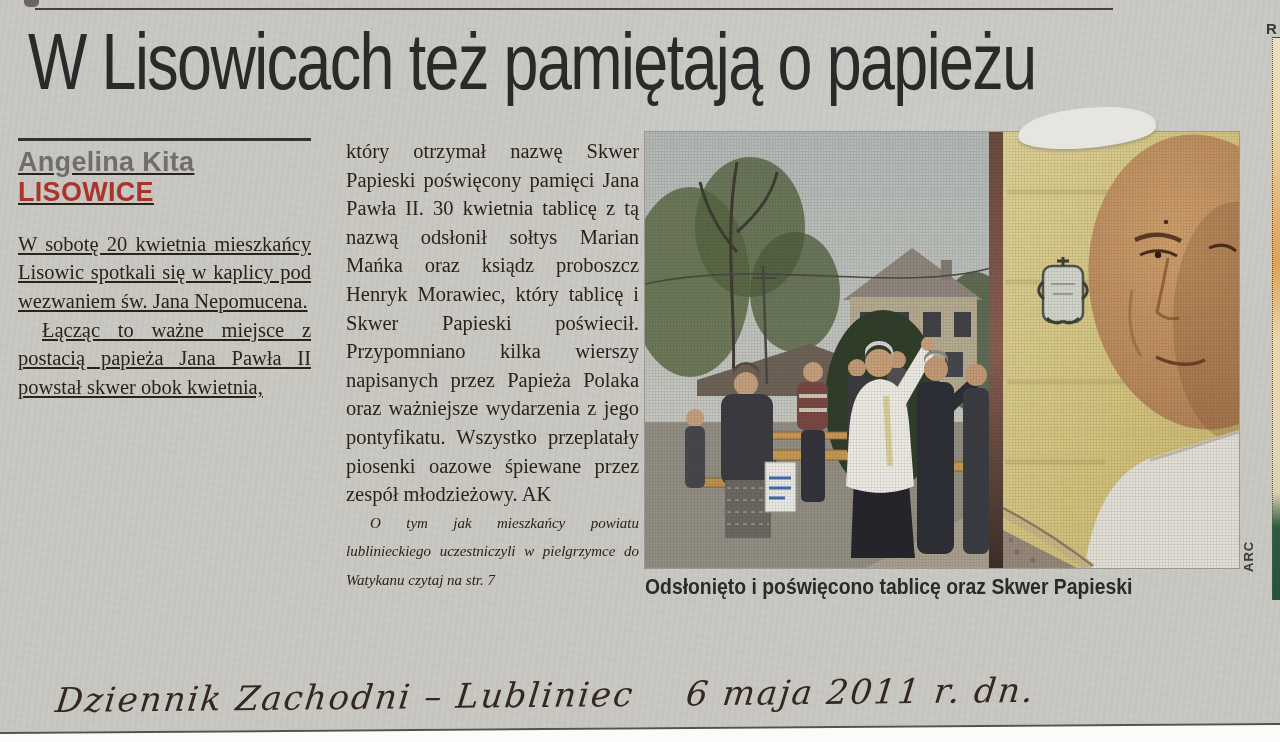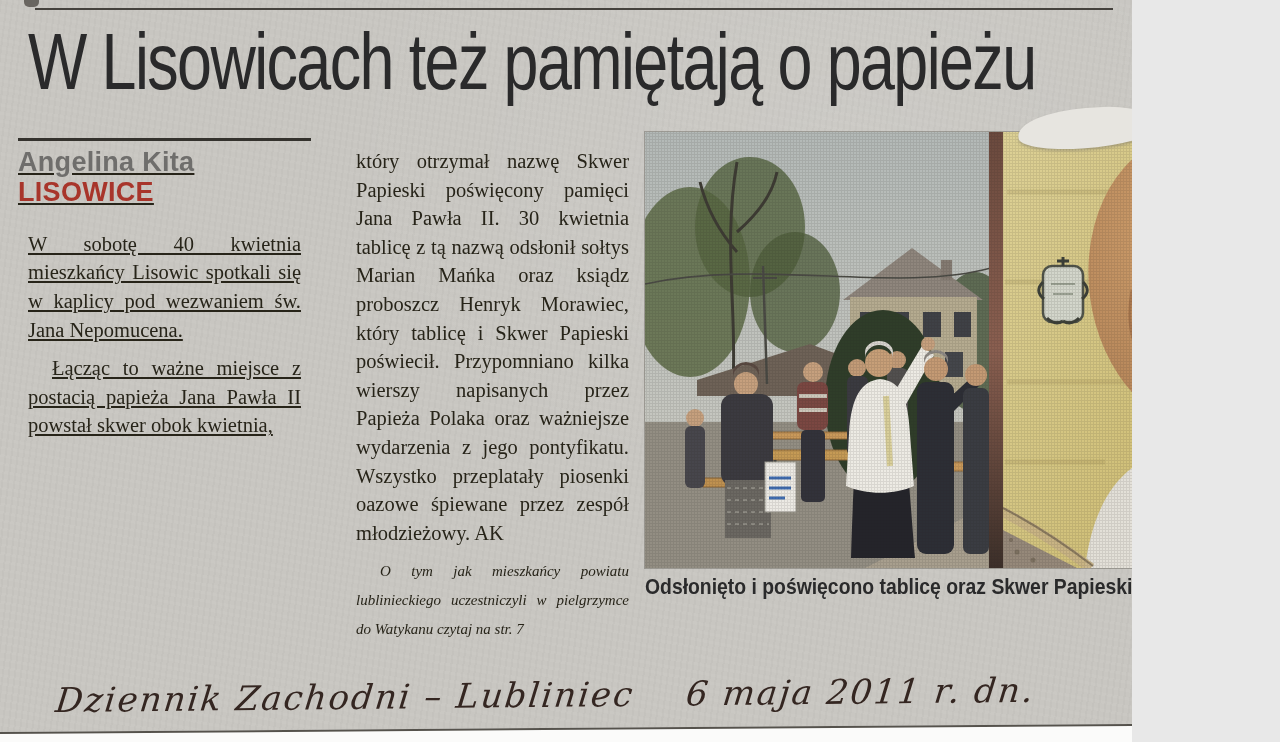--- a/index.html
+++ b/index.html
@@ -1,19 +1,19 @@
 <!DOCTYPE html>
 <html lang="pl"><head>
 <meta charset="utf-8">
 <style>
   html,body{margin:0;padding:0;}
   body{width:1280px;height:742px;overflow:hidden;background:#e8e8e8;}
 
   .scan{
-    position:relative;width:1132px;height:742px;overflow:hidden;
+    position:relative;width:1280px;height:742px;overflow:hidden;
     background:
       repeating-linear-gradient(97deg, rgba(0,0,0,.018) 0 2px, rgba(0,0,0,0) 2px 6px),
       repeating-linear-gradient(11deg, rgba(255,255,255,.035) 0 3px, rgba(255,255,255,0) 3px 8px),
       radial-gradient(ellipse at 75% 20%, rgba(255,255,255,.07), rgba(255,255,255,0) 45%),
       #c8c6c1;
     font-family:"Liberation Serif", serif;
   }
 
   
   .top-rule{position:absolute;left:35px;top:8px;width:1078px;height:2px;background:#45423d;}
@@ -22,21 +22,21 @@
   .headline{
     position:absolute;left:28px;top:16px;
     font-family:"Liberation Sans", sans-serif;font-weight:400;
     font-size:79px;color:#2a2a2b;letter-spacing:-2px;white-space:nowrap;
     transform:scaleX(.795);transform-origin:left top;
   }
 
   
   .col{position:absolute;top:134px;width:293px;color:#272419;
        font-size:20.5px;line-height:28.6px;text-align:justify;}
-  .col p{margin:10px;}
+  .col p{margin:0;}
   .col .indent{text-indent:24px;}
   .col1{left:18px;text-decoration:underline;}
   .col2{left:346px;top:137px;}
 
   .byline-rule{border-top:3px solid #34322d;width:100%;height:0;margin:4px 0 6px 0;}
   .author{font-family:"Liberation Sans", sans-serif;font-weight:700;font-size:27px;
           color:#6f6e6c;line-height:1.15;letter-spacing:.3px;}
   .location{font-family:"Liberation Sans", sans-serif;font-weight:700;font-size:27px;
           color:#a8352b;line-height:1.1;letter-spacing:.3px;margin-bottom:22px;}
 
@@ -92,21 +92,21 @@
 
   <div class="corner-mark"></div>
   <div class="top-rule"></div>
 
   <div class="headline">W Lisowicach też pamiętają o papieżu</div>
 
   <div class="col col1">
     <div class="byline-rule"></div>
     <div class="author">Angelina Kita</div>
     <div class="location">LISOWICE</div>
-    <p>W sobotę 40 kwietnia mieszkańcy Lisowic spotkali się w kaplicy pod wezwaniem św. Jana Nepomucena.</p>
+    <p>W sobotę 20 kwietnia mieszkańcy Lisowic spotkali się w kaplicy pod wezwaniem św. Jana Nepomucena.</p>
     <p class="indent">Łącząc to ważne miejsce z postacią papieża Jana Pawła II powstał skwer obok kwietnia,</p>
   </div>
 
   <div class="col col2">
     <p>który otrzymał nazwę Skwer Papieski poświęcony pamięci Jana Pawła II. 30 kwietnia tablicę z tą nazwą odsłonił sołtys Marian Mańka oraz ksiądz proboszcz Henryk Morawiec, który tablicę i Skwer Papieski poświecił. Przypomniano kilka wierszy napisanych przez Papieża Polaka oraz ważniejsze wydarzenia z jego pontyfikatu. Wszystko przeplatały piosenki oazowe śpiewane przez zespół młodzieżowy. AK</p>
     <p class="related-note indent">O tym jak mieszkańcy powiatu lublinieckiego uczestniczyli w pielgrzymce do Watykanu czytaj na str. 7</p>
   </div>
 
   <div class="photo">
     <svg width="594" height="436" viewBox="0 0 594 436" aria-hidden="true">

